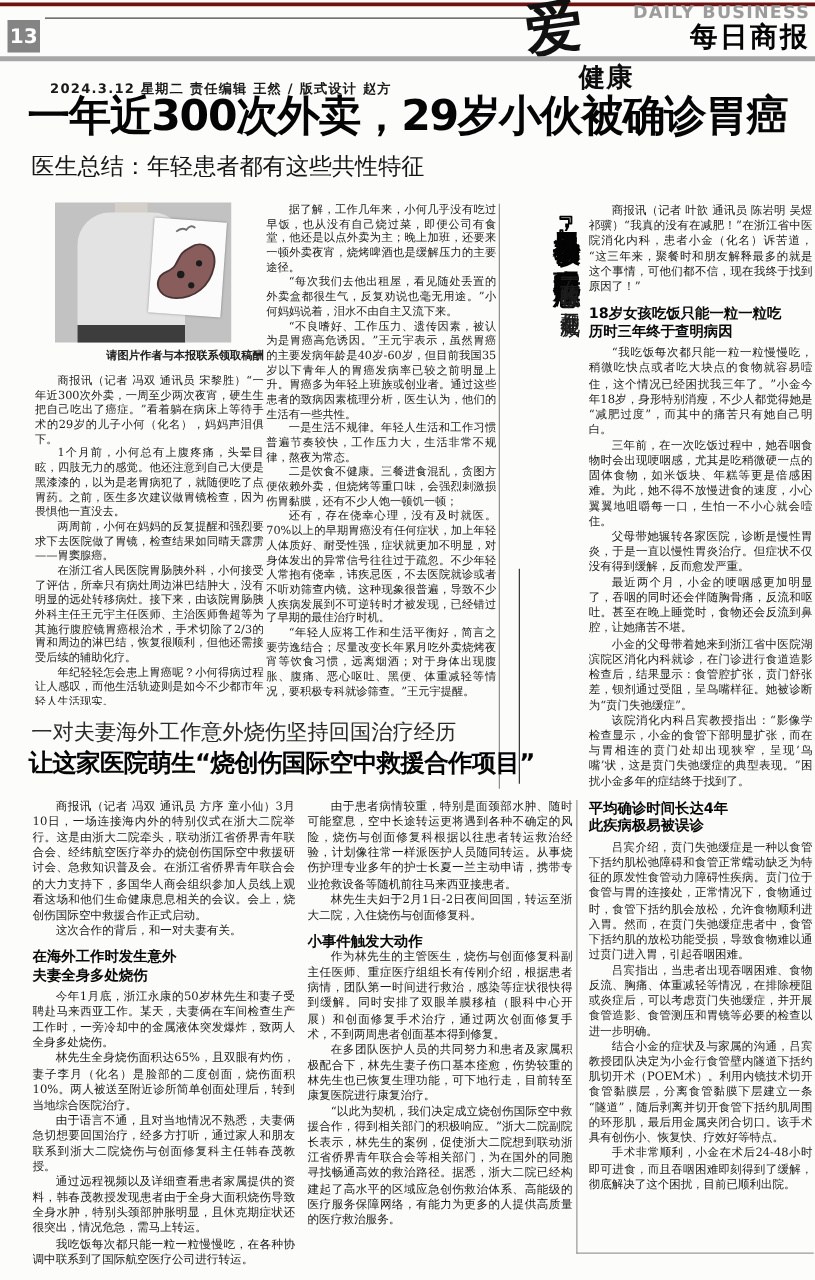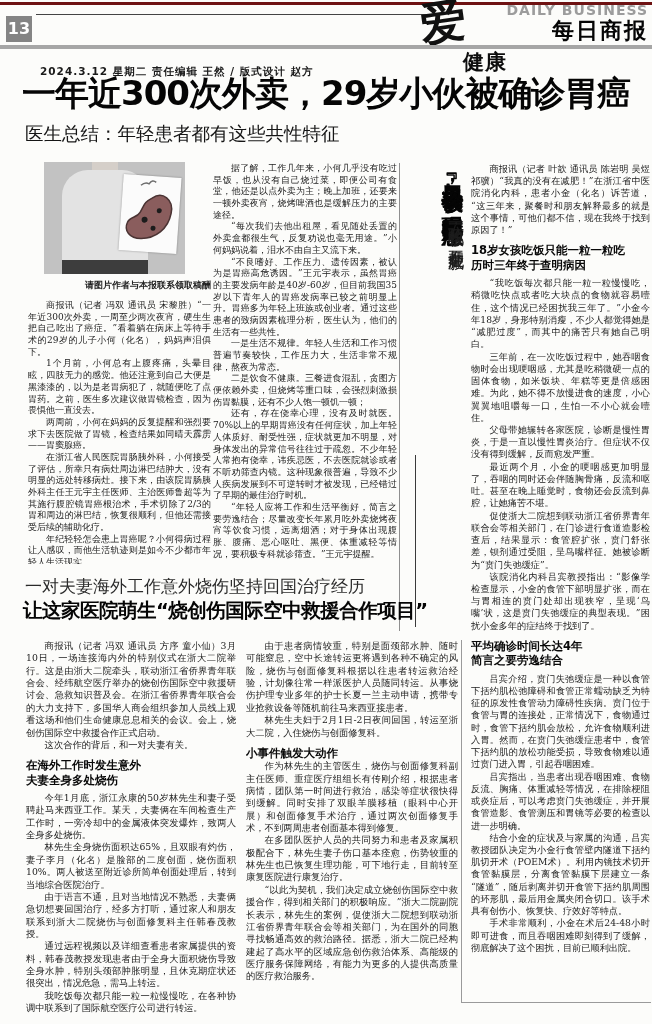--- a/index.html
+++ b/index.html
@@ -125,24 +125,24 @@
   </div>
   <div class="abs vdash"></div>
   <div class="abs colbody bird-col">
       <div class="blk-p">商报讯（记者 叶歆 通讯员 陈岩明 吴煜 祁骥）“我真的没有在减肥！”在浙江省中医院消化内科，患者小金（化名）诉苦道，“这三年来，聚餐时和朋友解释最多的就是这个事情，可他们都不信，现在我终于找到原因了！”</div>
       <div class="blk-h1">18岁女孩吃饭只能一粒一粒吃</div>
       <div class="blk-h2">历时三年终于查明病因</div>
       <div class="blk-p">“我吃饭每次都只能一粒一粒慢慢吃，稍微吃快点或者吃大块点的食物就容易噎住，这个情况已经困扰我三年了。”小金今年18岁，身形特别消瘦，不少人都觉得她是“减肥过度”，而其中的痛苦只有她自己明白。</div>
       <div class="blk-p">三年前，在一次吃饭过程中，她吞咽食物时会出现哽咽感，尤其是吃稍微硬一点的固体食物，如米饭块、年糕等更是倍感困难。为此，她不得不放慢进食的速度，小心翼翼地咀嚼每一口，生怕一不小心就会噎住。</div>
       <div class="blk-p">父母带她辗转各家医院，诊断是慢性胃炎，于是一直以慢性胃炎治疗。但症状不仅没有得到缓解，反而愈发严重。</div>
       <div class="blk-p">最近两个月，小金的哽咽感更加明显了，吞咽的同时还会伴随胸骨痛，反流和呕吐。甚至在晚上睡觉时，食物还会反流到鼻腔，让她痛苦不堪。</div>
-      <div class="blk-p">促使浙大二院想到联动浙江省侨界青年联合会等相关部门，在门诊进行食道造影检查后，结果显示：食管腔扩张，贲门舒张差，钡剂通过受阻，呈鸟嘴样征。她被诊断为“贲门失弛缓症”。</div>
+      <div class="blk-p">小金的父母带着她来到浙江省中医院湖滨院区消化内科就诊，在门诊进行食道造影检查后，结果显示：食管腔扩张，贲门舒张差，钡剂通过受阻，呈鸟嘴样征。她被诊断为“贲门失弛缓症”。</div>
       <div class="blk-p">该院消化内科吕宾教授指出：“影像学检查显示，小金的食管下部明显扩张，而在与胃相连的贲门处却出现狭窄，呈现‘鸟嘴’状，这是贲门失弛缓症的典型表现。”困扰小金多年的症结终于找到了。</div>
       <div class="blk-h1">平均确诊时间长达4年</div>
-      <div class="blk-h2">简言之要劳逸结合</div>
+      <div class="blk-h2">此疾病极易被误诊</div>
       <div class="blk-p">吕宾介绍，贲门失弛缓症是一种以食管下括约肌松弛障碍和食管正常蠕动缺乏为特征的原发性食管动力障碍性疾病。贲门位于食管与胃的连接处，正常情况下，食物通过时，食管下括约肌会放松，允许食物顺利进入胃。然而，在贲门失弛缓症患者中，食管下括约肌的放松功能受损，导致食物难以通过贲门进入胃，引起吞咽困难。</div>
       <div class="blk-p">吕宾指出，当患者出现吞咽困难、食物反流、胸痛、体重减轻等情况，在排除梗阻或炎症后，可以考虑贲门失弛缓症，并开展食管造影、食管测压和胃镜等必要的检查以进一步明确。</div>
       <div class="blk-p">结合小金的症状及与家属的沟通，吕宾教授团队决定为小金行食管壁内隧道下括约肌切开术（POEM术）。利用内镜技术切开食管黏膜层，分离食管黏膜下层建立一条“隧道”，随后剥离并切开食管下括约肌周围的环形肌，最后用金属夹闭合切口。该手术具有创伤小、恢复快、疗效好等特点。</div>
       <div class="blk-p">手术非常顺利，小金在术后24-48小时即可进食，而且吞咽困难即刻得到了缓解，彻底解决了这个困扰，目前已顺利出院。</div>
     </div>
 
   <div class="abs rescue-kicker">一对夫妻海外工作意外烧伤坚持回国治疗经历</div>
   <div class="abs rescue-headline">让这家医院萌生“烧创伤国际空中救援合作项目”</div>
   <div class="abs colbody rescue-col1">
       <div class="blk-p">商报讯（记者 冯双 通讯员 方序 童小仙）3月10日，一场连接海内外的特别仪式在浙大二院举行。这是由浙大二院牵头，联动浙江省侨界青年联合会、经纬航空医疗举办的烧创伤国际空中救援研讨会、急救知识普及会。在浙江省侨界青年联合会的大力支持下，多国华人商会组织参加人员线上观看这场和他们生命健康息息相关的会议。会上，烧创伤国际空中救援合作正式启动。</div>

